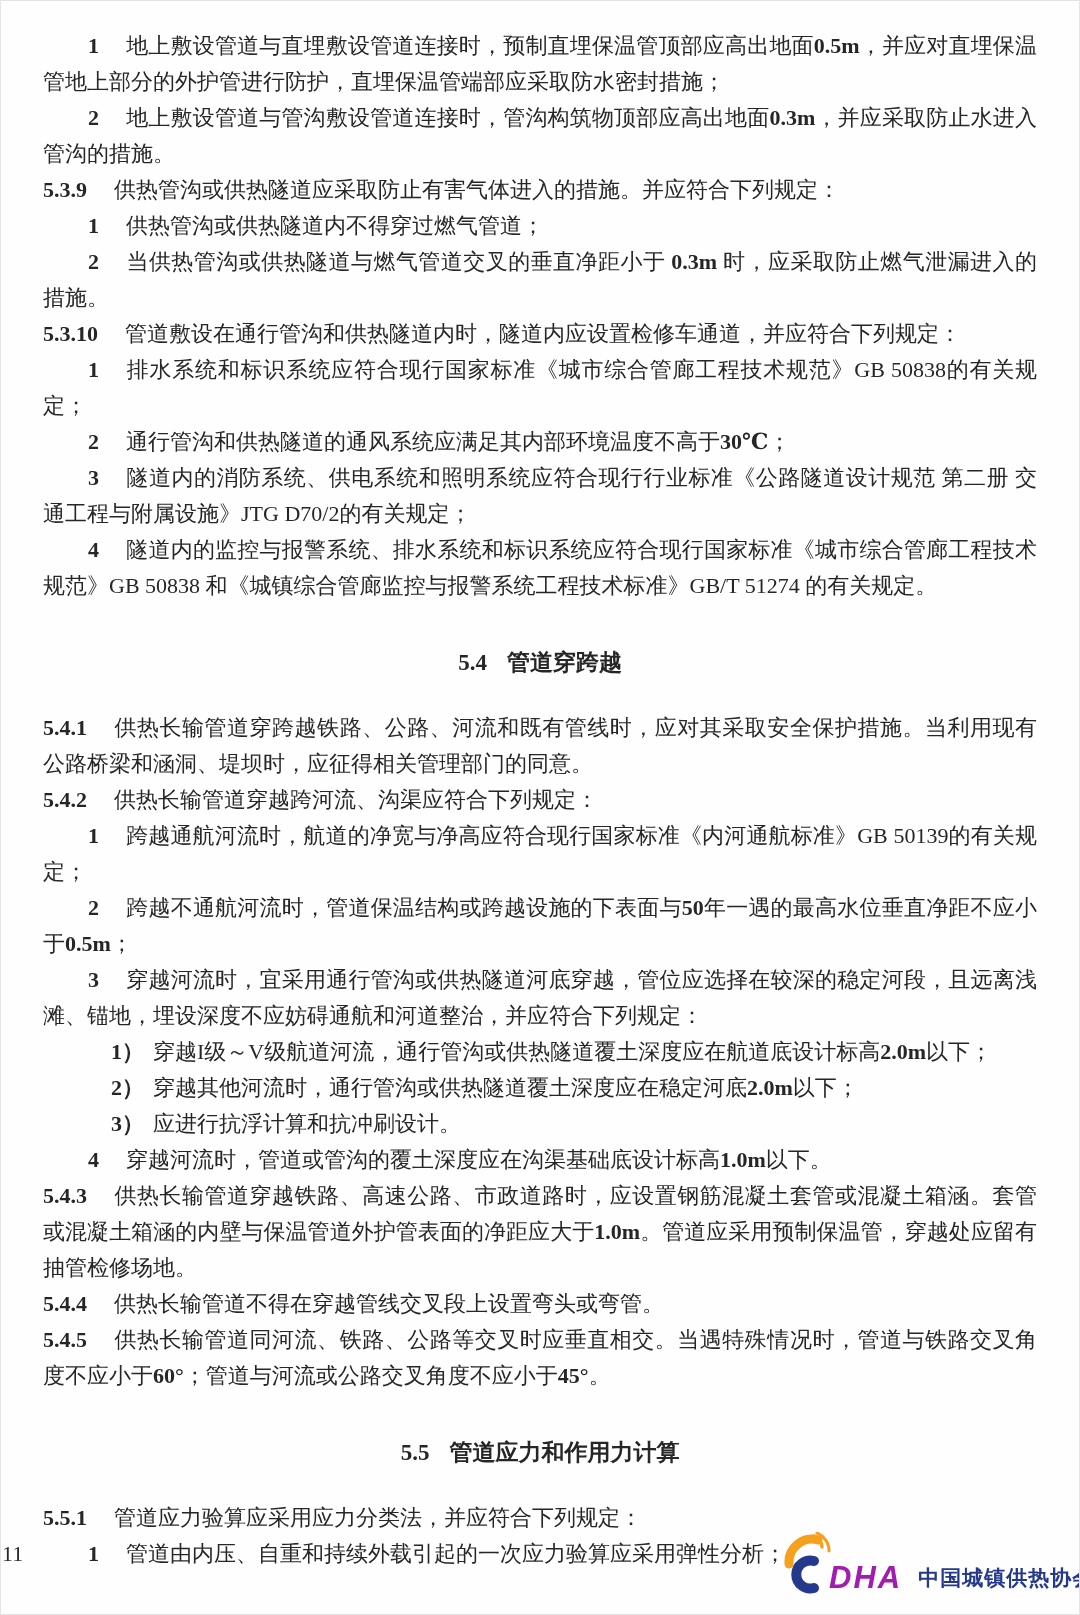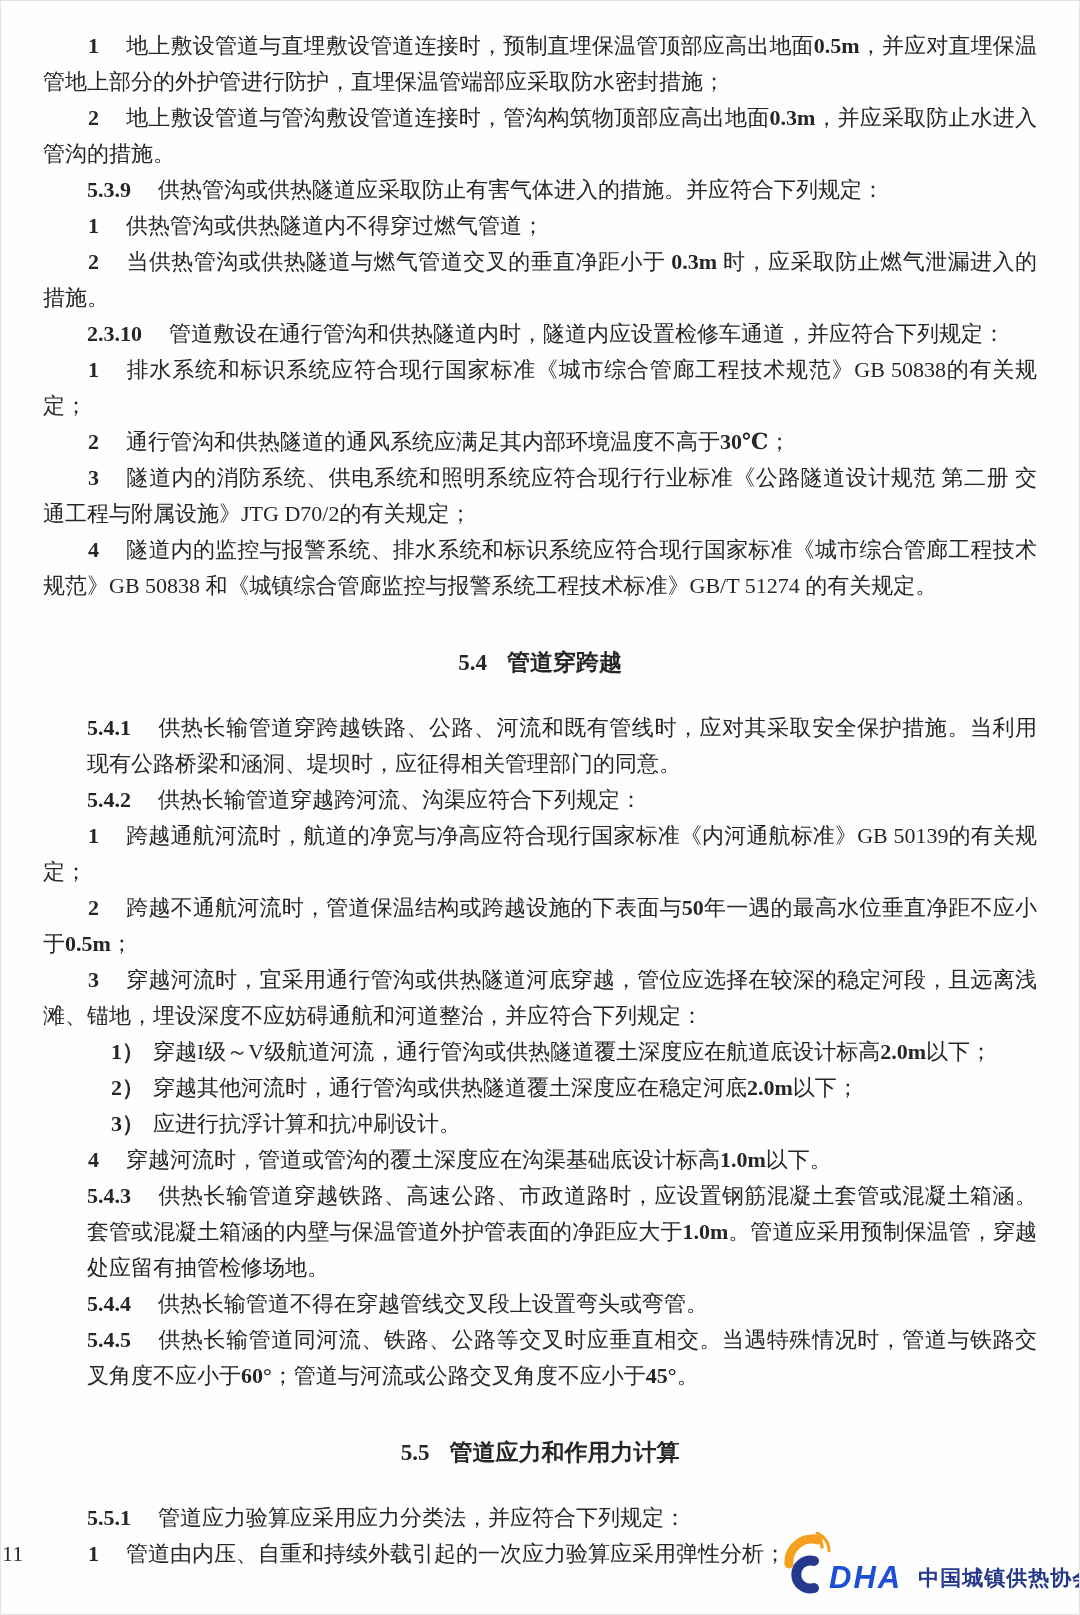--- a/index.html
+++ b/index.html
@@ -17,21 +17,21 @@
     position:absolute;
     left:42px;right:42px;top:27px;
   }
   .content p{
     margin:0;
     font-size:22px;
     line-height:36px;
     text-align:justify;
     text-justify:inter-character;
   }
-  p.clause{text-indent:0;margin-left:44px;}
+  p.clause{text-indent:0;}
   p.item{text-indent:45px;}
   p.subitem{text-indent:68px;}
   .num{font-weight:bold;margin-right:27px;}
   p.subitem .num{margin-right:9px;}
   b{font-weight:bold;}
   h2.heading{
     margin:41px 0 29px 0;
     font-size:23px;
     line-height:36px;
     font-weight:bold;
@@ -55,21 +55,21 @@
     align-items:flex-end;
   }
   .logo-acronym{
     font-family:"Liberation Sans","DejaVu Sans",sans-serif;
     font-weight:bold;
     font-style:italic;
     font-size:31px;
     line-height:1;
     letter-spacing:2px;
     margin:0 0 3px -3px;
-    color:#1d4ed8;
+    color:#a21caf;
   }
   .logo-orgname{
     font-family:"Liberation Sans","DejaVu Sans",sans-serif;
     font-weight:bold;
     font-size:21px;
     line-height:1;
     letter-spacing:1px;
     margin:0 0 8px 16px;
     color:#24388c;
     white-space:nowrap;
@@ -79,21 +79,21 @@
 <body>
 
 <div class="page">
 
   <main class="content">
       <p class="item"><b class="num">1</b><span>地上敷设管道与直埋敷设管道连接时，预制直埋保温管顶部应高出地面</span><b>0.5m</b><span>，并应对直埋保温管地上部分的外护管进行防护，直埋保温管端部应采取防水密封措施；</span></p>
       <p class="item"><b class="num">2</b><span>地上敷设管道与管沟敷设管道连接时，管沟构筑物顶部应高出地面</span><b>0.3m</b><span>，并应采取防止水进入管沟的措施。</span></p>
       <p class="clause"><b class="num">5.3.9</b><span>供热管沟或供热隧道应采取防止有害气体进入的措施。并应符合下列规定：</span></p>
       <p class="item"><b class="num">1</b><span>供热管沟或供热隧道内不得穿过燃气管道；</span></p>
       <p class="item"><b class="num">2</b><span>当供热管沟或供热隧道与燃气管道交叉的垂直净距小于 </span><b>0.3m</b><span> 时，应采取防止燃气泄漏进入的措施。</span></p>
-      <p class="clause"><b class="num">2.3.10</b><span>管道敷设在通行管沟和供热隧道内时，隧道内应设置检修车通道，并应符合下列规定：</span></p>
+      <p class="clause"><b class="num">5.3.10</b><span>管道敷设在通行管沟和供热隧道内时，隧道内应设置检修车通道，并应符合下列规定：</span></p>
       <p class="item"><b class="num">1</b><span>排水系统和标识系统应符合现行国家标准《城市综合管廊工程技术规范》GB 50838的有关规定；</span></p>
       <p class="item"><b class="num">2</b><span>通行管沟和供热隧道的通风系统应满足其内部环境温度不高于</span><b>30℃</b><span>；</span></p>
       <p class="item"><b class="num">3</b><span>隧道内的消防系统、供电系统和照明系统应符合现行行业标准《公路隧道设计规范 第二册 交通工程与附属设施》JTG D70/2的有关规定；</span></p>
       <p class="item"><b class="num">4</b><span>隧道内的监控与报警系统、排水系统和标识系统应符合现行国家标准《城市综合管廊工程技术规范》GB 50838 和《城镇综合管廊监控与报警系统工程技术标准》GB/T 51274 的有关规定。</span></p>
       <h2 class="heading"><span class="hnum">5.4</span><span>管道穿跨越</span></h2>
       <p class="clause"><b class="num">5.4.1</b><span>供热长输管道穿跨越铁路、公路、河流和既有管线时，应对其采取安全保护措施。当利用现有公路桥梁和涵洞、堤坝时，应征得相关管理部门的同意。</span></p>
       <p class="clause"><b class="num">5.4.2</b><span>供热长输管道穿越跨河流、沟渠应符合下列规定：</span></p>
       <p class="item"><b class="num">1</b><span>跨越通航河流时，航道的净宽与净高应符合现行国家标准《内河通航标准》GB 50139的有关规定；</span></p>
       <p class="item"><b class="num">2</b><span>跨越不通航河流时，管道保温结构或跨越设施的下表面与</span><b>50</b><span>年一遇的最高水位垂直净距不应小于</span><b>0.5m</b><span>；</span></p>
       <p class="item"><b class="num">3</b><span>穿越河流时，宜采用通行管沟或供热隧道河底穿越，管位应选择在较深的稳定河段，且远离浅滩、锚地，埋设深度不应妨碍通航和河道整治，并应符合下列规定：</span></p>

